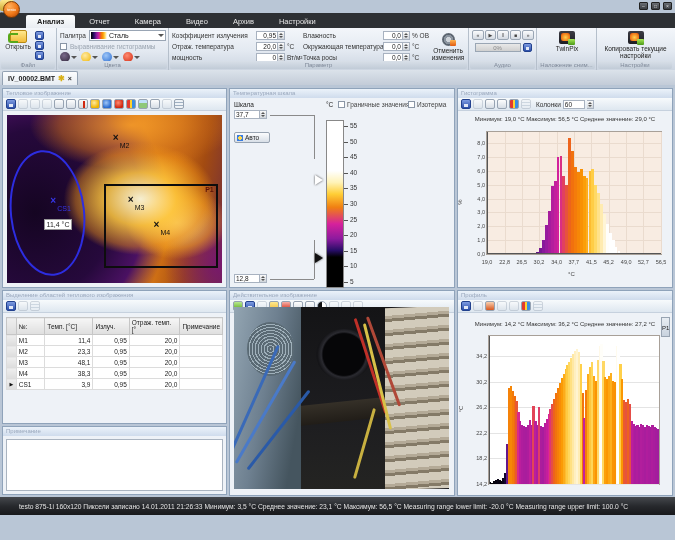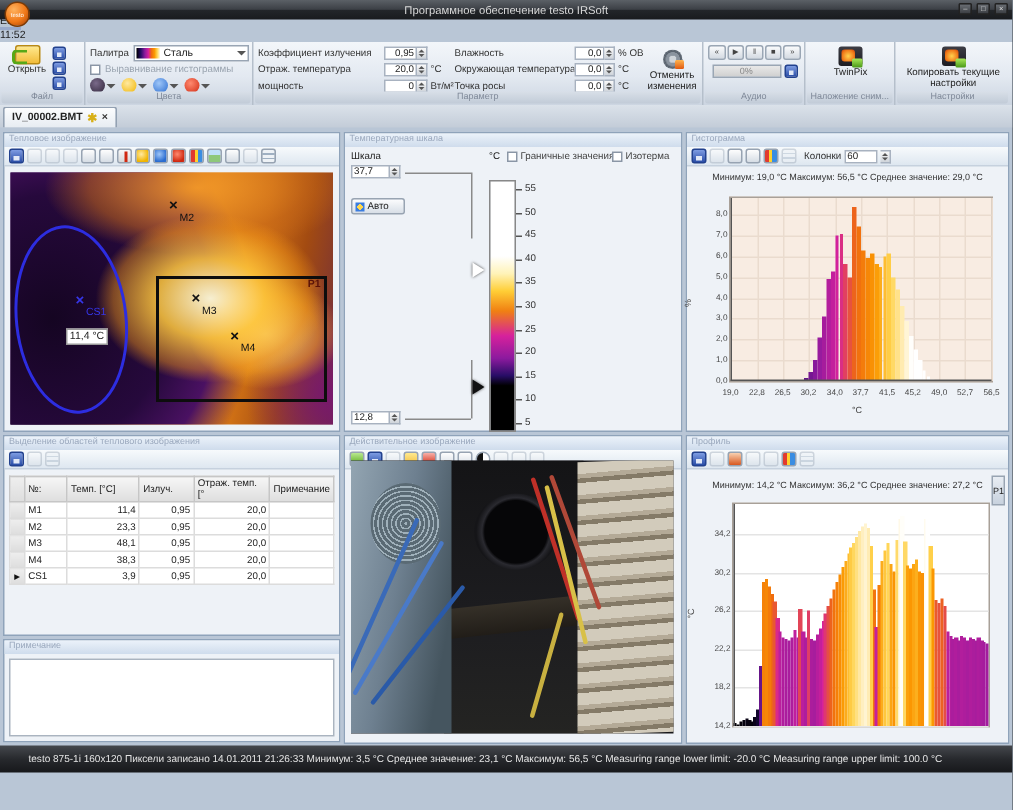--- a/index.html
+++ b/index.html
@@ -139,32 +139,37 @@
 
 .watermark{position:absolute;right:2px;bottom:6px;display:flex;align-items:center;z-index:60;opacity:.55;pointer-events:none}
 .wm-c{border-radius:50%;background:#fff;margin-right:2px}
 .wm-text{color:#fff;font-size:23px;font-weight:bold;letter-spacing:1px}
 </style>
 </head>
 <body>
 
 <div id="app">
 
-  <div class="titlebar">
-    <span class="title-text">Программное обеспечение testo IRSoft</span>
-  </div>
   <div class="logo-orb">
       <span>testo</span>
     </div>
   <div class="winbtns">
     <div class="winbtn">–</div>
     <div class="winbtn">□</div>
     <div class="winbtn">×</div>
   </div>
 
+  <div class="tabrow">
+    <div class="rtab active">Анализ</div>
+    <div class="rtab">Отчет</div>
+    <div class="rtab">Камера</div>
+    <div class="rtab">Видео</div>
+    <div class="rtab">Архив</div>
+    <div class="rtab">Настройки</div>
+  </div>
 
   <div class="ribbon">
 
     <div class="rgroup" style="width:57px">
       <div style="display:flex">
         <div class="open-btn">
           <div class="folder-ic"></div>
           <span class="flabel">Открыть</span>
         </div>
         <div class="saves">

